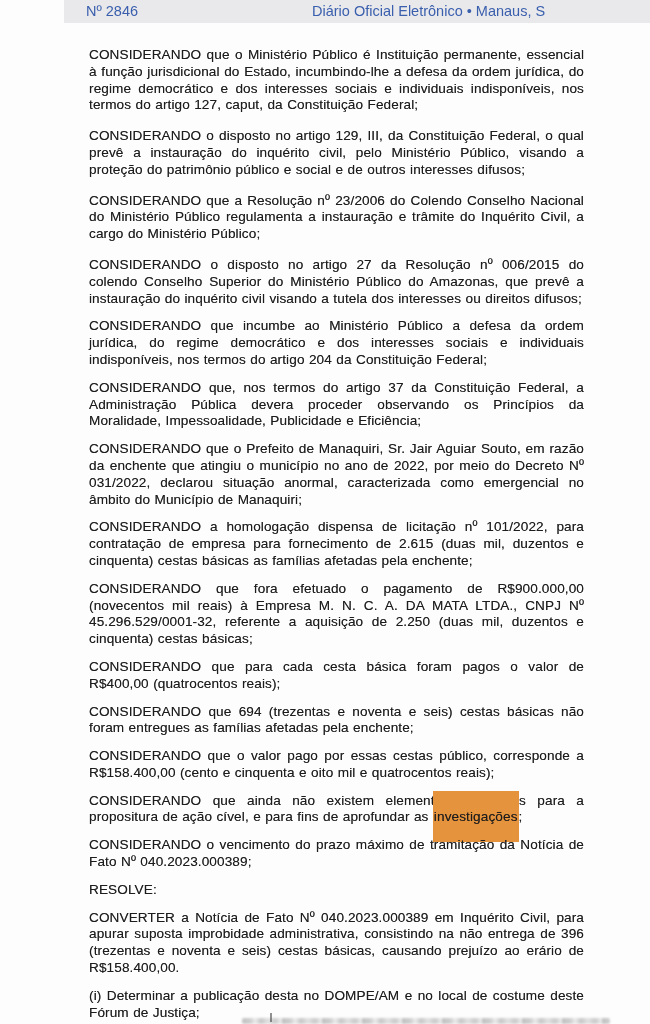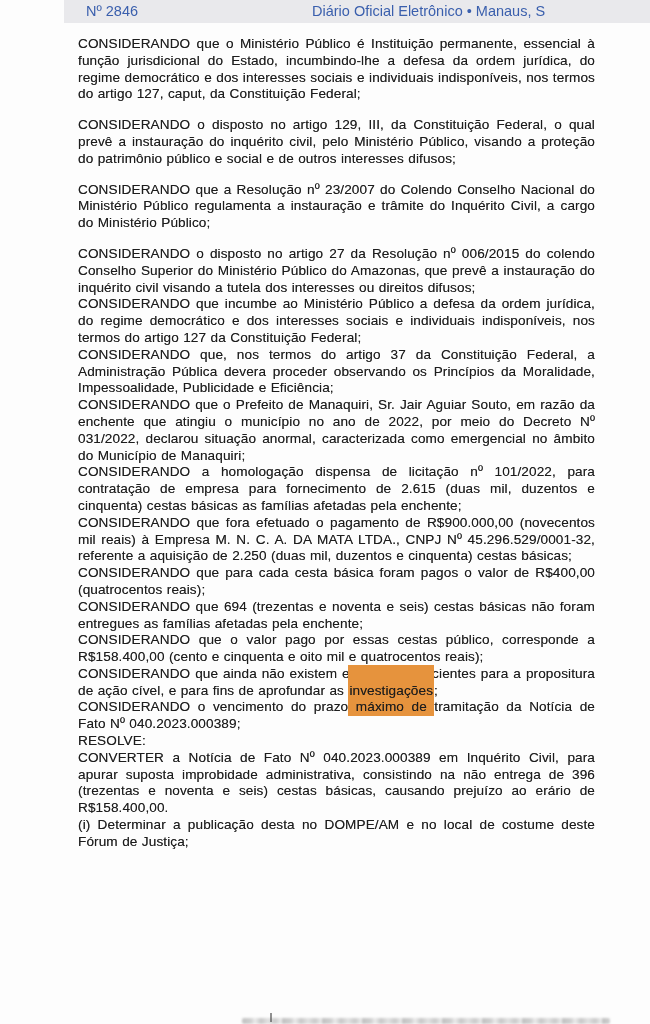--- a/index.html
+++ b/index.html
@@ -47,21 +47,21 @@
     left: 78px;
     width: 517px;
     color: #1d1d1d;
     font-size: 13.6px;
     line-height: 16.8px;
     text-align: justify;
     text-shadow: 0 0 0.4px rgba(20,20,20,0.55); 
     letter-spacing: 0.1px;
   }
   .content p {
-    margin: 0;
+    margin: 11px;
     word-spacing: 0.5px;
   }
   .content p.gap {
     margin-bottom: 14px;
   }
   .hl {
     background: #e6933d;
     padding: 18px 1px;
   }
   
@@ -96,23 +96,23 @@
 
   <div class="header-bar">
     <span class="issue-number">Nº 2846</span>
     <span class="masthead">Diário Oficial Eletrônico • Manaus, S</span>
   </div>
 
   <div class="content">
 
     <p class="gap">CONSIDERANDO que o Ministério Público é Instituição permanente, essencial à função jurisdicional do Estado, incumbindo-lhe a defesa da ordem jurídica, do regime democrático e dos interesses sociais e individuais indisponíveis, nos termos do artigo 127, caput, da Constituição Federal;</p>
     <p class="gap">CONSIDERANDO o disposto no artigo 129, III, da Constituição Federal, o qual prevê a instauração do inquérito civil, pelo Ministério Público, visando a proteção do patrimônio público e social e de outros interesses difusos;</p>
-    <p class="gap">CONSIDERANDO que a Resolução nº 23/2007 do Colendo Conselho Nacional do Ministério Público regulamenta a instauração e trâmite do Inquérito Civil, a cargo do Ministério Público;</p>
+    <p class="gap">CONSIDERANDO que a Resolução nº 23/2006 do Colendo Conselho Nacional do Ministério Público regulamenta a instauração e trâmite do Inquérito Civil, a cargo do Ministério Público;</p>
     <p>CONSIDERANDO o disposto no artigo 27 da Resolução nº 006/2015 do colendo Conselho Superior do Ministério Público do Amazonas, que prevê a instauração do inquérito civil visando a tutela dos interesses ou direitos difusos;</p>
-    <p>CONSIDERANDO que incumbe ao Ministério Público a defesa da ordem jurídica, do regime democrático e dos interesses sociais e individuais indisponíveis, nos termos do artigo 127 da Constituição Federal;</p>
+    <p>CONSIDERANDO que incumbe ao Ministério Público a defesa da ordem jurídica, do regime democrático e dos interesses sociais e individuais indisponíveis, nos termos do artigo 204 da Constituição Federal;</p>
     <p>CONSIDERANDO que, nos termos do artigo 37 da Constituição Federal, a Administração Pública devera proceder observando os Princípios da Moralidade, Impessoalidade, Publicidade e Eficiência;</p>
     <p>CONSIDERANDO que o Prefeito de Manaquiri, Sr. Jair Aguiar Souto, em razão da enchente que atingiu o município no ano de 2022, por meio do Decreto Nº 031/2022, declarou situação anormal, caracterizada como emergencial no âmbito do Município de Manaquiri;</p>
     <p>CONSIDERANDO a homologação dispensa de licitação nº 101/2022, para contratação de empresa para fornecimento de 2.615 (duas mil, duzentos e cinquenta) cestas básicas as famílias afetadas pela enchente;</p>
     <p>CONSIDERANDO que fora efetuado o pagamento de R$900.000,00 (novecentos mil reais) à Empresa M. N. C. A. DA MATA LTDA., CNPJ Nº 45.296.529/0001-32, referente a aquisição de 2.250 (duas mil, duzentos e cinquenta) cestas básicas;</p>
     <p>CONSIDERANDO que para cada cesta básica foram pagos o valor de R$400,00 (quatrocentos reais);</p>
     <p>CONSIDERANDO que 694 (trezentas e noventa e seis) cestas básicas não foram entregues as famílias afetadas pela enchente;</p>
     <p>CONSIDERANDO que o valor pago por essas cestas público, corresponde a R$158.400,00 (cento e cinquenta e oito mil e quatrocentos reais);</p>
 
     <p><span>CONSIDERANDO que ainda não existem elementos suficientes para a propositura de ação cível, e para fins de aprofundar as </span><span class="hl">investigações</span><span>;</span></p>
 

